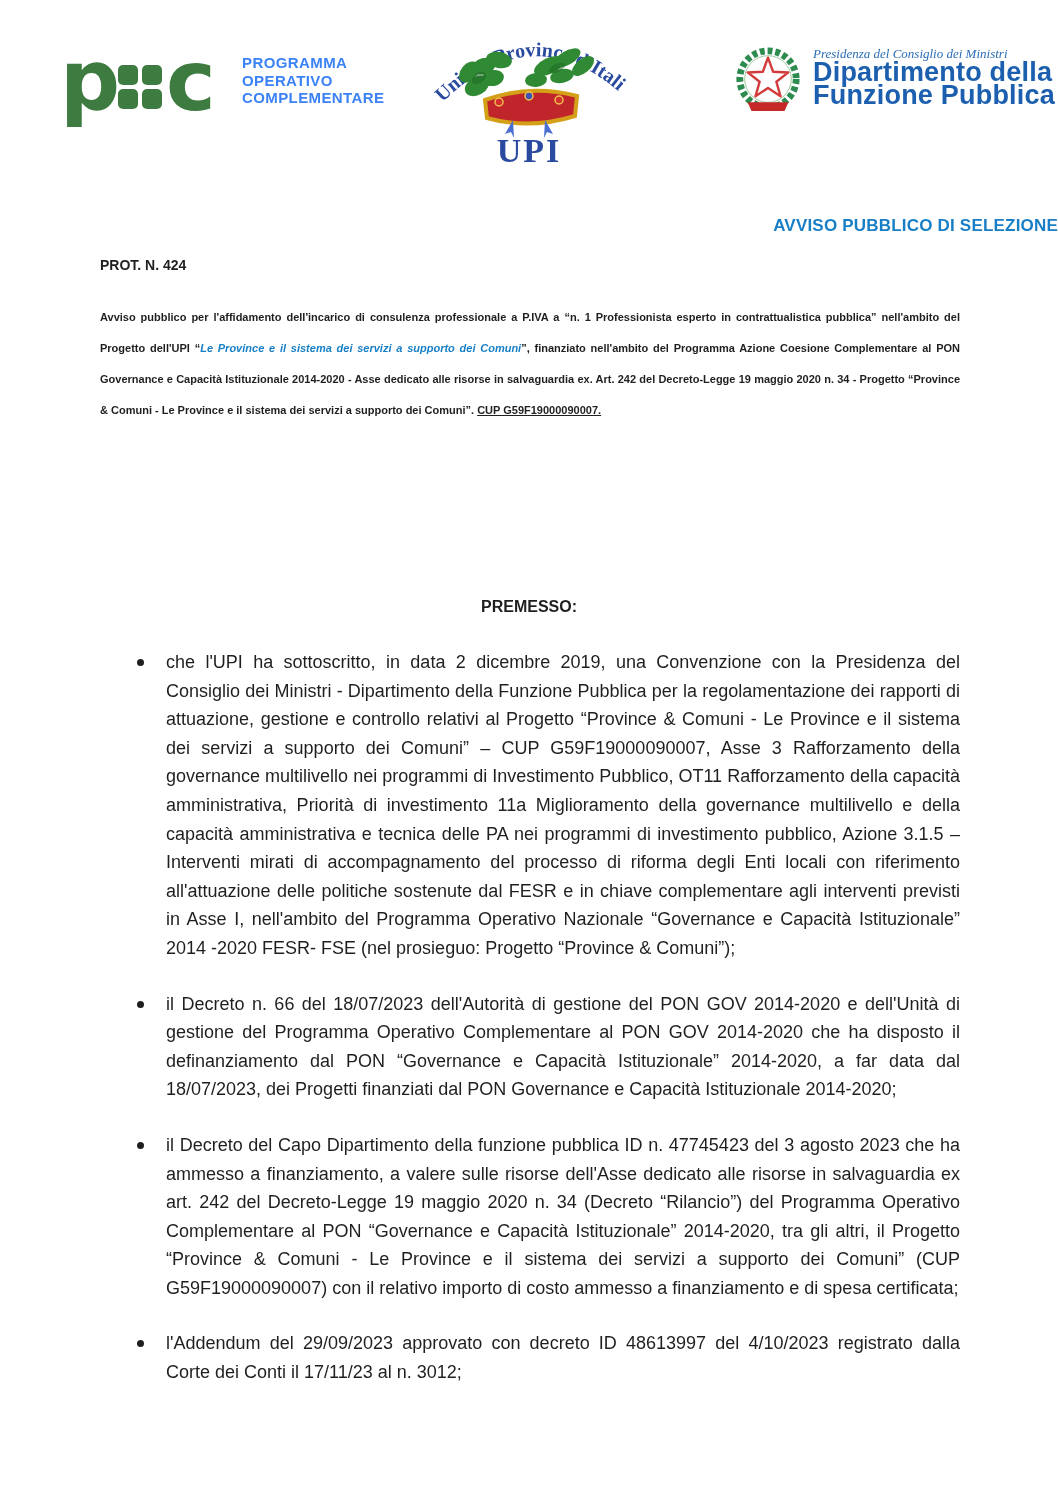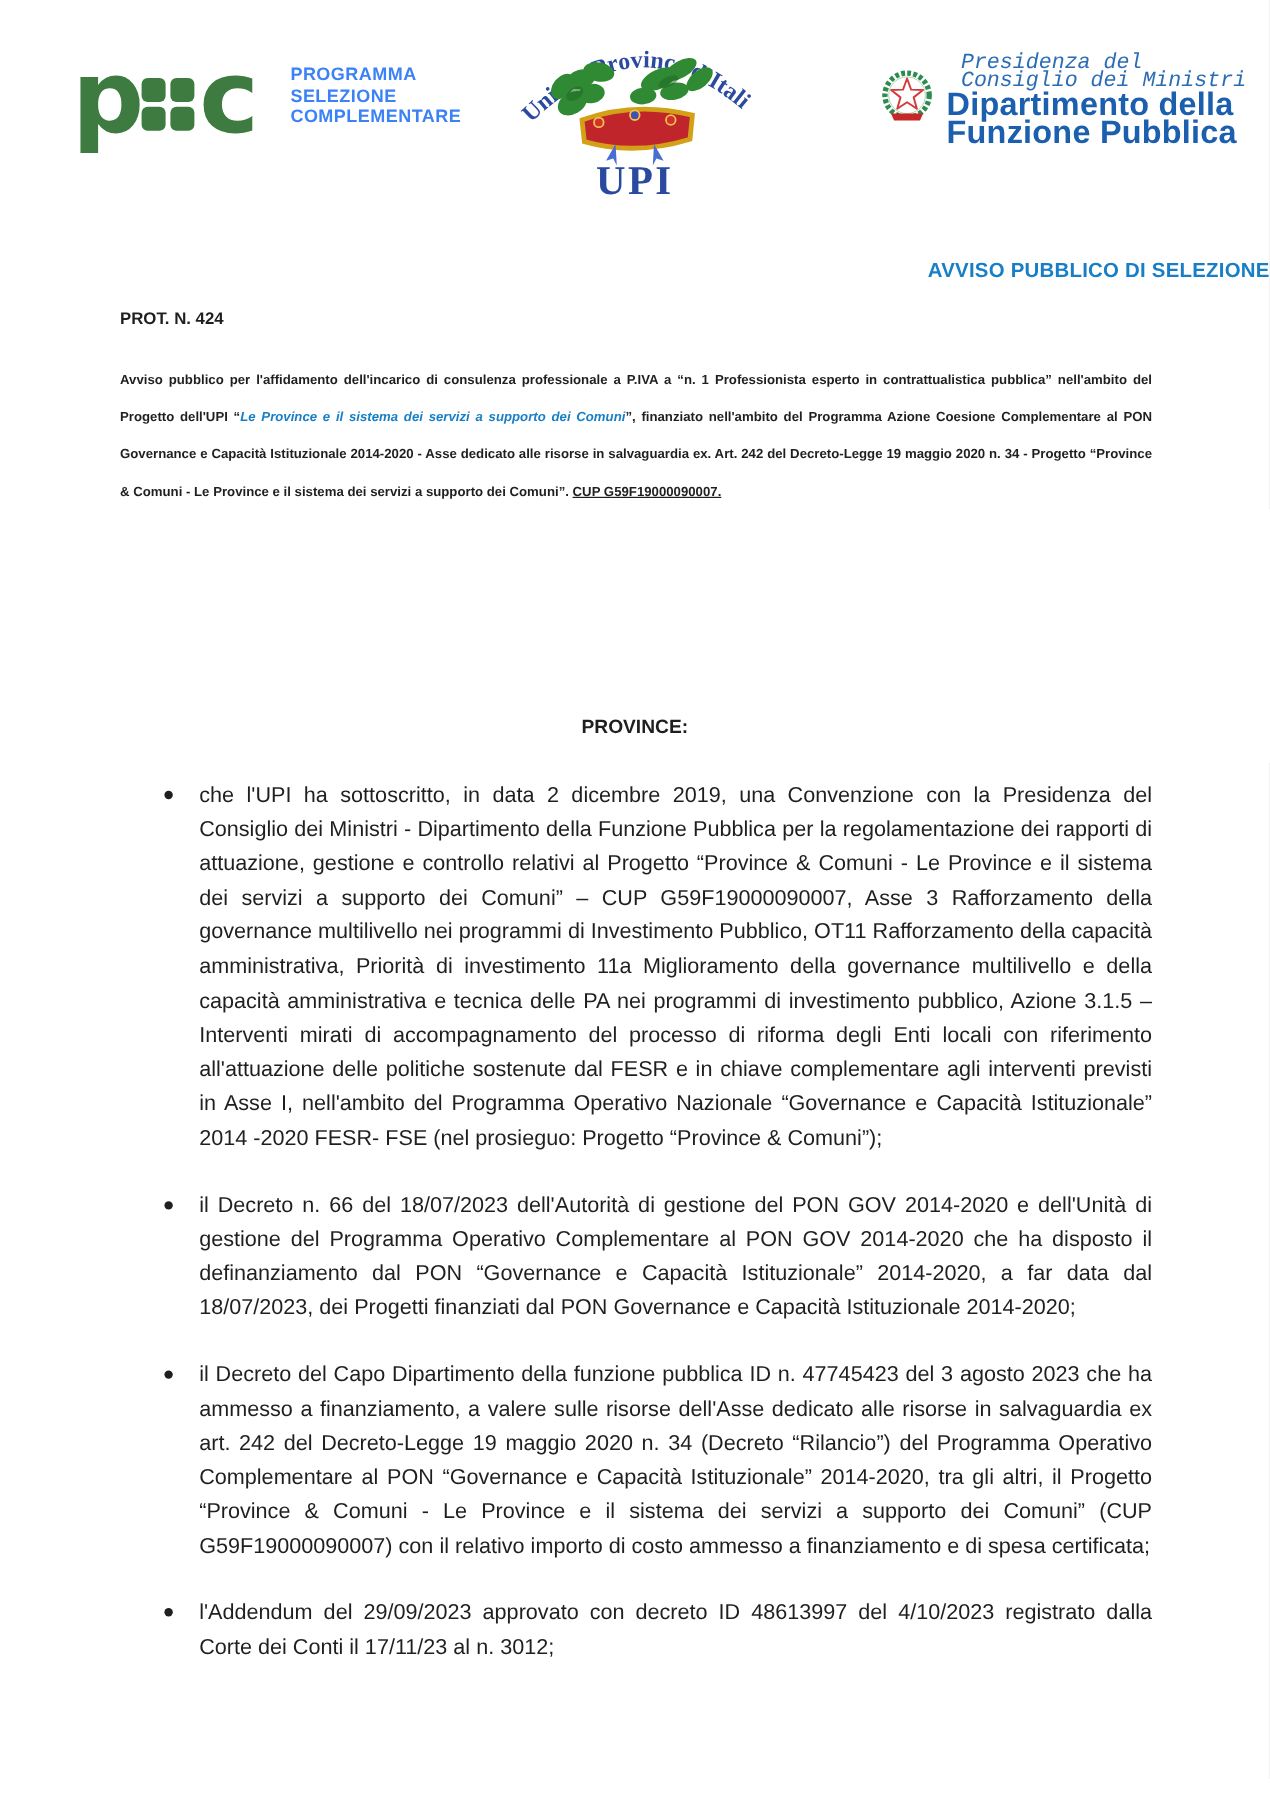--- a/index.html
+++ b/index.html
@@ -14,21 +14,21 @@
   }
 
   
   .poc-logo{position:absolute;left:62px;top:46px;display:flex;gap:8px;}
   .poc-wordmark{margin-top:8px;font-weight:bold;font-size:15px;line-height:17.5px;color:#3b82f6;letter-spacing:.4px;}
 
   .upi-logo{position:absolute;left:429px;top:8px;width:200px;text-align:center;}
 
   .dfp-logo{position:absolute;left:733px;top:44px;display:flex;gap:10px;align-items:flex-start;}
   .dfp-text{padding-top:2px;}
-  .dfp-script{font-family:Liberation Mono, monospace;font-style:italic;font-size:18px;color:#2a6db5;line-height:15px;margin-left:12px;}
+  .dfp-script{font-family:Liberation Serif, serif;font-style:italic;font-size:13px;color:#2a6db5;line-height:15px;}
   .dfp-name{font-weight:bold;font-size:27px;line-height:23px;color:#1b5fae;letter-spacing:.2px;}
 
   
   .doc-title{position:absolute;top:216px;left:0;right:0;text-align:right;font-weight:bold;font-size:17px;color:#187fc6;letter-spacing:.2px;}
   .prot{position:absolute;top:257px;left:100px;font-weight:bold;font-size:14px;}
   .intro{position:absolute;top:291px;left:100px;width:860px;font-weight:bold;font-size:11px;line-height:31px;text-align:justify;}
   .intro .highlight{color:#187fc6;font-style:italic;}
   .intro .cup{text-decoration:underline;}
   .party{position:absolute;top:506px;left:100px;width:860px;font-weight:bold;font-size:15px;line-height:30px;text-align:justify;}
   .premesso-heading{position:absolute;top:598px;left:0;right:0;text-align:center;font-weight:bold;font-size:16px;}
@@ -47,21 +47,21 @@
       <g>
         <rect x="56" y="19" width="20" height="20" rx="5" fill="#3e7b41"></rect>
         <rect x="80" y="19" width="20" height="20" rx="5" fill="#3e7b41"></rect>
         <rect x="56" y="43" width="20" height="20" rx="5" fill="#3e7b41"></rect>
         <rect x="80" y="43" width="20" height="20" rx="5" fill="#3e7b41"></rect>
       </g>
       <text x="104" y="64" font-size="84" font-weight="bold" fill="#3e7b41" font-family="DejaVu Sans, sans-serif">c</text>
     </svg>
     <div class="poc-wordmark">
       <div>PROGRAMMA</div>
-      <div>SELEZIONE</div>
+      <div>OPERATIVO</div>
       <div>COMPLEMENTARE</div>
     </div>
   </div>
 
   <div class="upi-logo">
     <svg width="200" height="160" viewBox="0 0 200 160" aria-hidden="true">
       <defs>
         <path id="upi-arc-path" d="M 12 96 Q 100 8 188 82" fill="none"></path>
       </defs>
       <text font-size="20" font-weight="bold" fill="#2a4a9f" font-family="Liberation Serif, serif">
@@ -111,21 +111,21 @@
     </div>
   </div>
 
   <div class="doc-title">AVVISO PUBBLICO DI SELEZIONE</div>
 
   <div class="prot">PROT. N. 424</div>
 
   <p class="intro"><span>Avviso pubblico per l'affidamento dell'incarico di consulenza professionale a P.IVA a “n. 1 Professionista esperto in contrattualistica pubblica” nell'ambito del Progetto dell'UPI “</span><span class="highlight">Le Province e il sistema dei servizi a supporto dei Comuni</span><span>”, finanziato nell'ambito del Programma Azione Coesione Complementare al PON Governance e Capacità Istituzionale 2014-2020 - Asse dedicato alle risorse in salvaguardia ex. Art. 242 del Decreto-Legge 19 maggio 2020 n. 34 - Progetto “Province &amp; Comuni - Le Province e il sistema dei servizi a supporto dei Comuni”. </span><span class="cup">CUP G59F19000090007.</span></p>
 
 
-  <div class="premesso-heading">PROVINCE:</div>
+  <div class="premesso-heading">PREMESSO:</div>
 
   <ul class="bullets">
     <li><span class="bullet-dot"></span><span>che l'UPI ha sottoscritto, in data 2 dicembre 2019, una Convenzione con la Presidenza del Consiglio dei Ministri - Dipartimento della Funzione Pubblica per la regolamentazione dei rapporti di attuazione, gestione e controllo relativi al Progetto “Province &amp; Comuni - Le Province e il sistema dei servizi a supporto dei Comuni” – CUP G59F19000090007, Asse 3 Rafforzamento della governance multilivello nei programmi di Investimento Pubblico, OT11 Rafforzamento della capacità amministrativa, Priorità di investimento 11a Miglioramento della governance multilivello e della capacità amministrativa e tecnica delle PA nei programmi di investimento pubblico, Azione 3.1.5 – Interventi mirati di accompagnamento del processo di riforma degli Enti locali con riferimento all'attuazione delle politiche sostenute dal FESR e in chiave complementare agli interventi previsti in Asse I, nell'ambito del Programma Operativo Nazionale “Governance e Capacità Istituzionale” 2014 -2020 FESR- FSE (nel prosieguo: Progetto “Province &amp; Comuni”);</span></li>
     <li><span class="bullet-dot"></span><span>il Decreto n. 66 del 18/07/2023 dell'Autorità di gestione del PON GOV 2014-2020 e dell'Unità di gestione del Programma Operativo Complementare al PON GOV 2014-2020 che ha disposto il definanziamento dal PON “Governance e Capacità Istituzionale” 2014-2020, a far data dal 18/07/2023, dei Progetti finanziati dal PON Governance e Capacità Istituzionale 2014-2020;</span></li>
     <li><span class="bullet-dot"></span><span>il Decreto del Capo Dipartimento della funzione pubblica ID n. 47745423 del 3 agosto 2023 che ha ammesso a finanziamento, a valere sulle risorse dell'Asse dedicato alle risorse in salvaguardia ex art. 242 del Decreto-Legge 19 maggio 2020 n. 34 (Decreto “Rilancio”) del Programma Operativo Complementare al PON “Governance e Capacità Istituzionale” 2014-2020, tra gli altri, il Progetto “Province &amp; Comuni - Le Province e il sistema dei servizi a supporto dei Comuni” (CUP G59F19000090007) con il relativo importo di costo ammesso a finanziamento e di spesa certificata;</span></li>
     <li><span class="bullet-dot"></span><span>l'Addendum del 29/09/2023 approvato con decreto ID 48613997 del 4/10/2023 registrato dalla Corte dei Conti il 17/11/23 al n. 3012;</span></li>
   </ul>
 
 </div>
 

